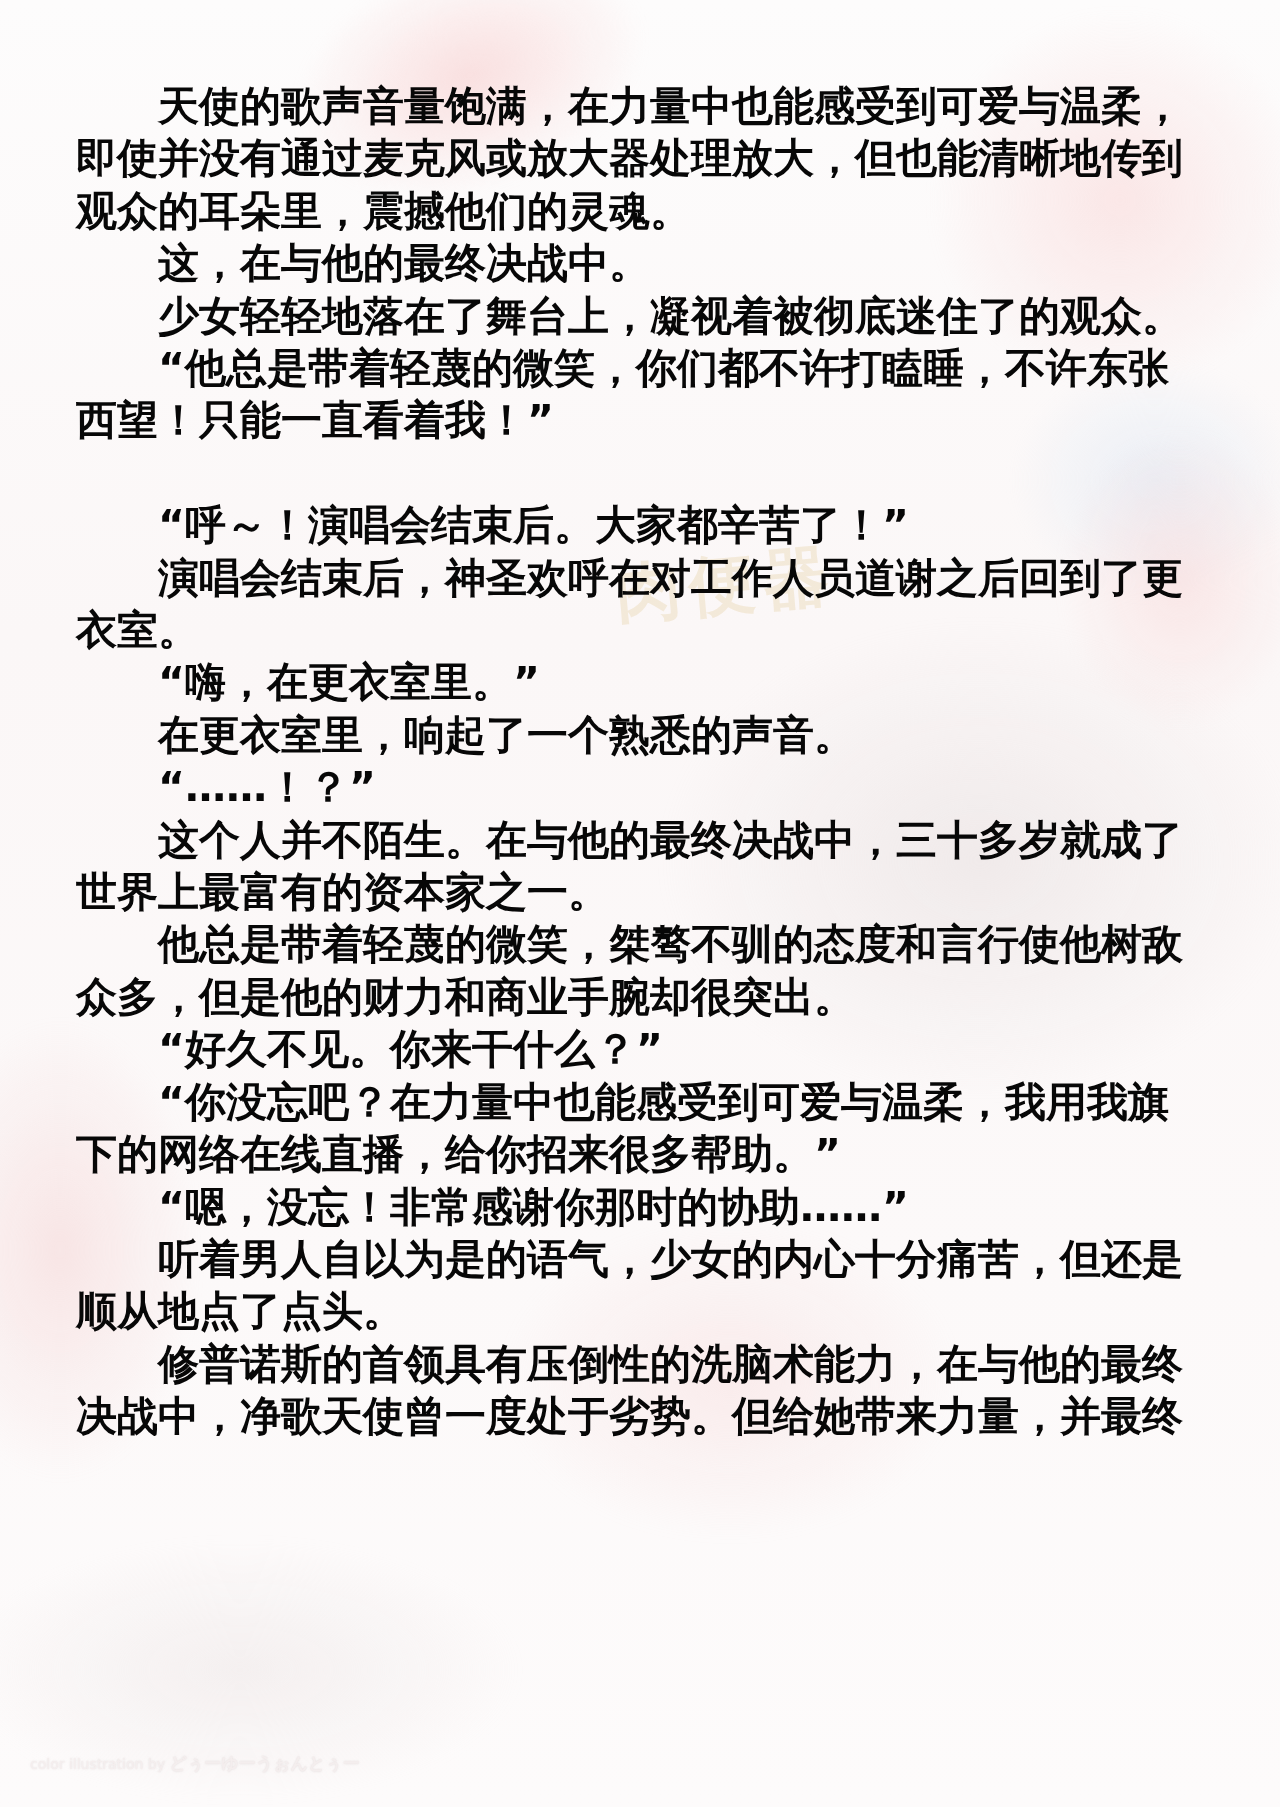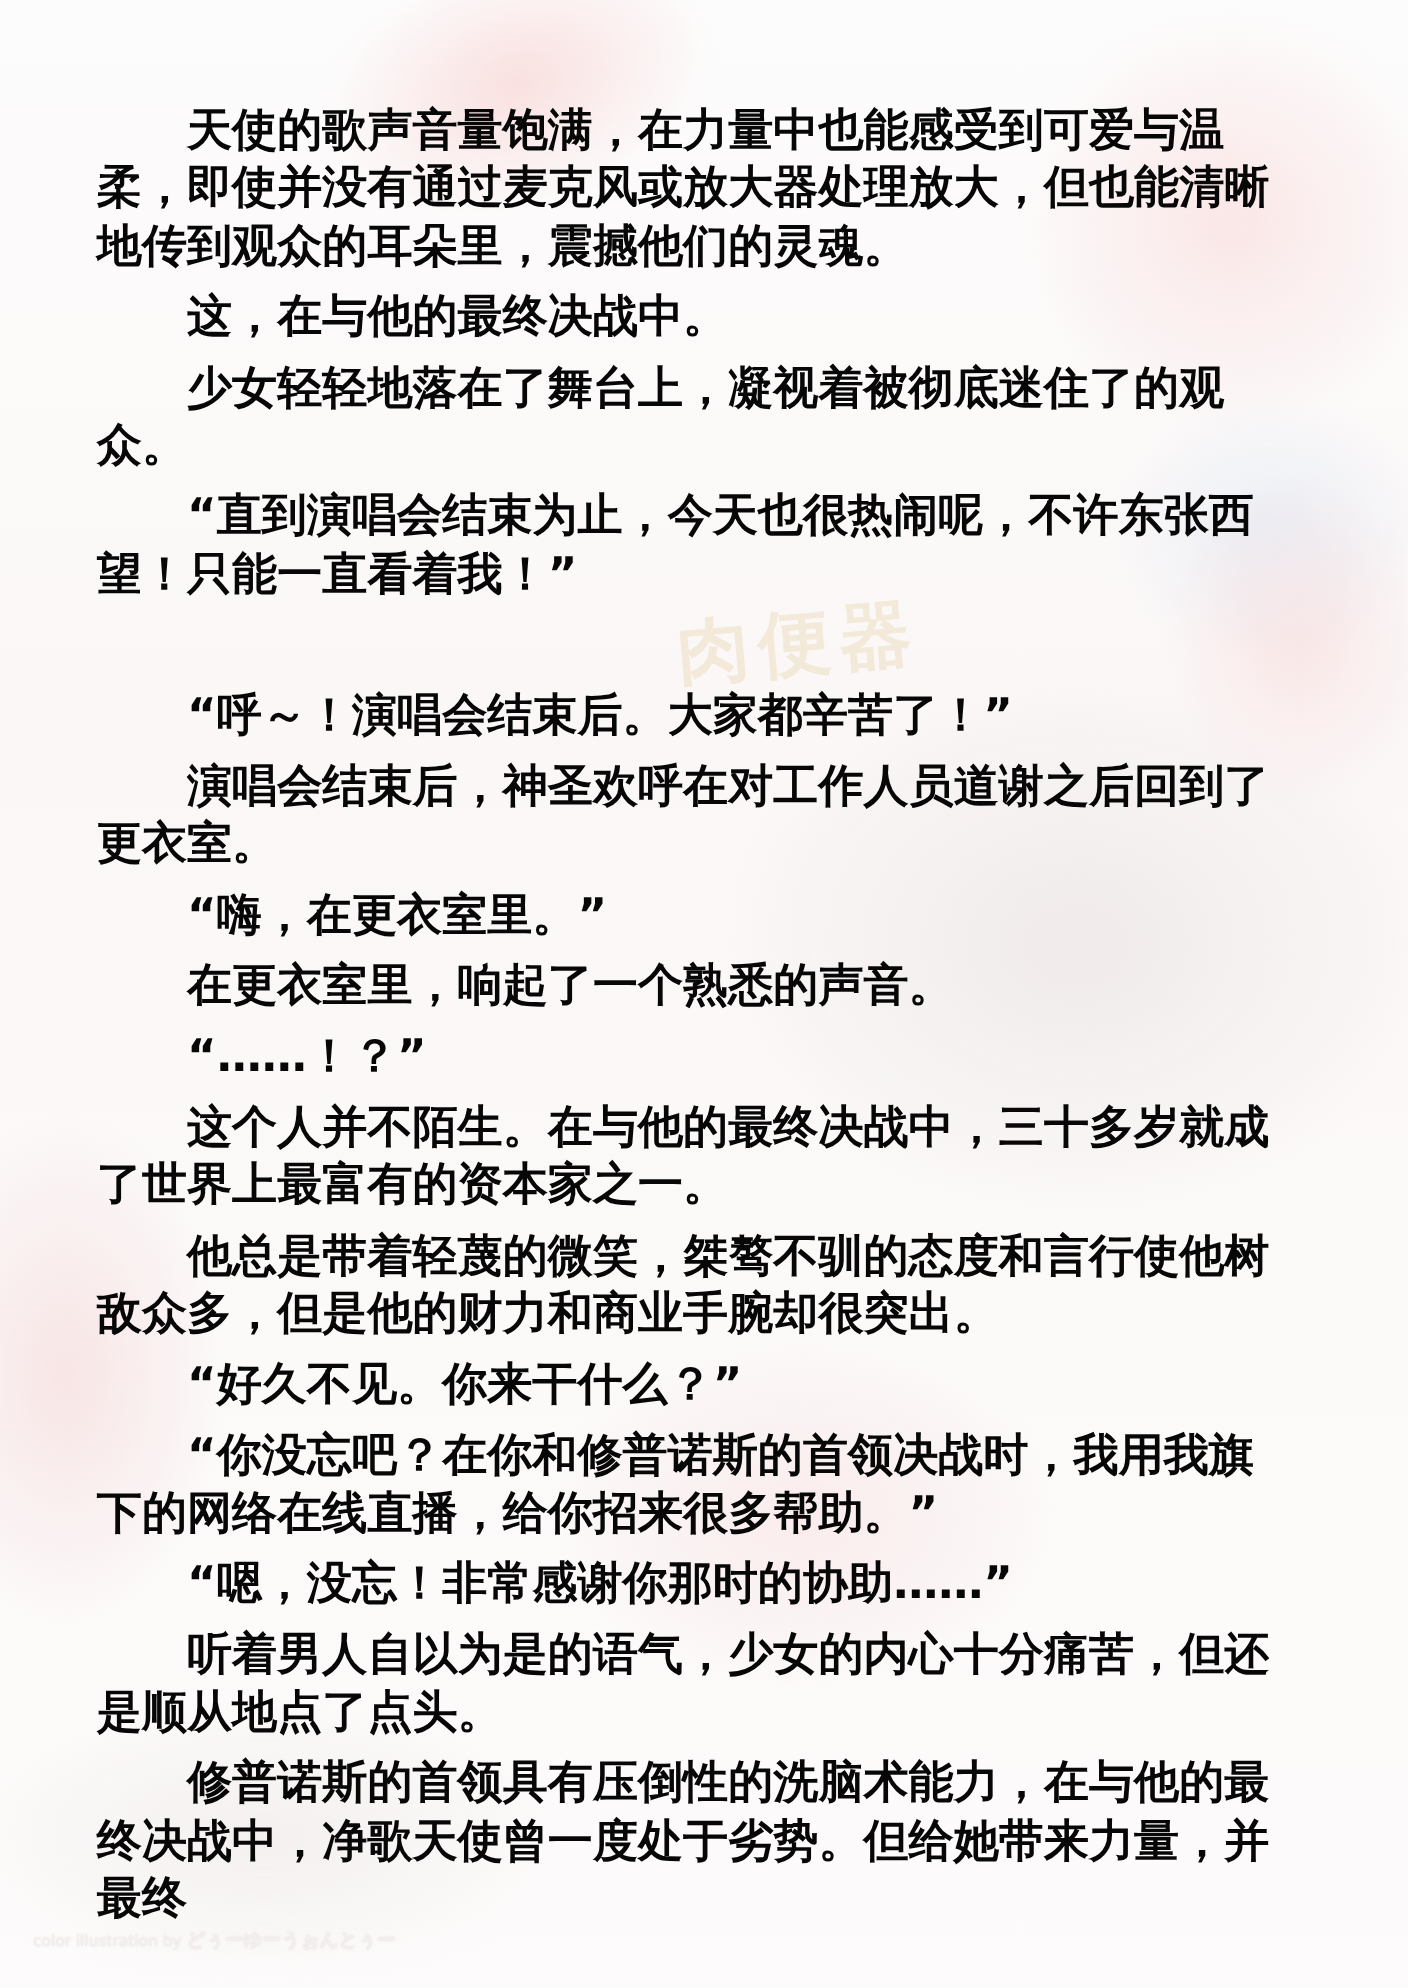--- a/index.html
+++ b/index.html
@@ -42,21 +42,21 @@
     white-space: nowrap;
   }
   
   .text-column {
     position: absolute;
     left: 76px; top: 80px;
     width: 1107px;
     color: #070707;
   }
   .para {
-    margin: 12px;
+    margin: 0;
     font-size: 41px;
     line-height: 52.4px;
     font-weight: 600;
     text-indent: 2em;
     letter-spacing: 0;
     text-align: left;
     word-break: break-all;
   }
   .scene-break { height: 52.4px; }
   
@@ -84,31 +84,31 @@
     <div class="bg-shape bg-left-strip"></div>
     <div class="bg-shape bg-center-pink"></div>
     <div class="bg-shape bg-bottom-streak"></div>
     <div class="bg-logo-text">肉便器</div>
   </div>
 
   <main class="text-column">
       <p class="para">天使的歌声音量饱满，在力量中也能感受到可爱与温柔，即使并没有通过麦克风或放大器处理放大，但也能清晰地传到观众的耳朵里，震撼他们的灵魂。</p>
       <p class="para">这，在与他的最终决战中。</p>
       <p class="para">少女轻轻地落在了舞台上，凝视着被彻底迷住了的观众。</p>
-      <p class="para">“直到演唱会结束为止，今天也很热闹呢，不许东张西望！只能一直看着我！”</p>
+      <p class="para">“他总是带着轻蔑的微笑，你们都不许打瞌睡，不许东张西望！只能一直看着我！”</p>
       <div class="scene-break"></div>
       <p class="para">“呼～！演唱会结束后。大家都辛苦了！”</p>
       <p class="para">演唱会结束后，神圣欢呼在对工作人员道谢之后回到了更衣室。</p>
       <p class="para">“嗨，在更衣室里。”</p>
       <p class="para">在更衣室里，响起了一个熟悉的声音。</p>
       <p class="para">“……！？”</p>
       <p class="para">这个人并不陌生。在与他的最终决战中，三十多岁就成了世界上最富有的资本家之一。</p>
       <p class="para">他总是带着轻蔑的微笑，桀骜不驯的态度和言行使他树敌众多，但是他的财力和商业手腕却很突出。</p>
       <p class="para">“好久不见。你来干什么？”</p>
-      <p class="para">“你没忘吧？在你和修普诺斯的首领决战时，我用我旗下的网络在线直播，给你招来很多帮助。”</p>
+      <p class="para">“你没忘吧？在力量中也能感受到可爱与温柔，我用我旗下的网络在线直播，给你招来很多帮助。”</p>
       <p class="para">“嗯，没忘！非常感谢你那时的协助……”</p>
       <p class="para">听着男人自以为是的语气，少女的内心十分痛苦，但还是顺从地点了点头。</p>
       <p class="para">修普诺斯的首领具有压倒性的洗脑术能力，在与他的最终决战中，净歌天使曾一度处于劣势。但给她带来力量，并最终</p>
     </main>
 
   <div class="footer-watermark">
     <span class="wm-prefix">color illustration by </span><span class="wm-name">どぅーゆーうぉんとぅー</span>
   </div>
 
 </div>

